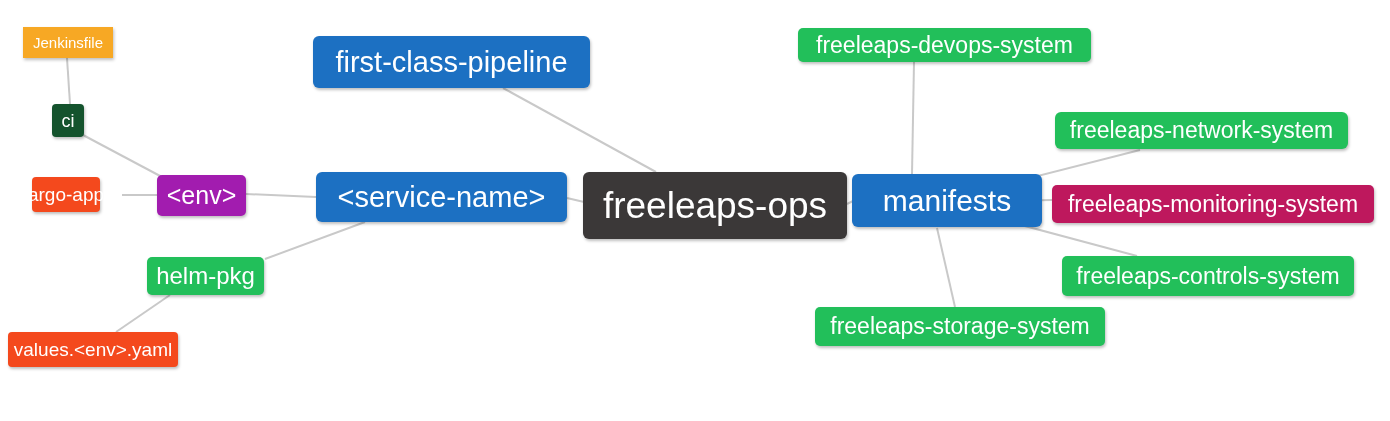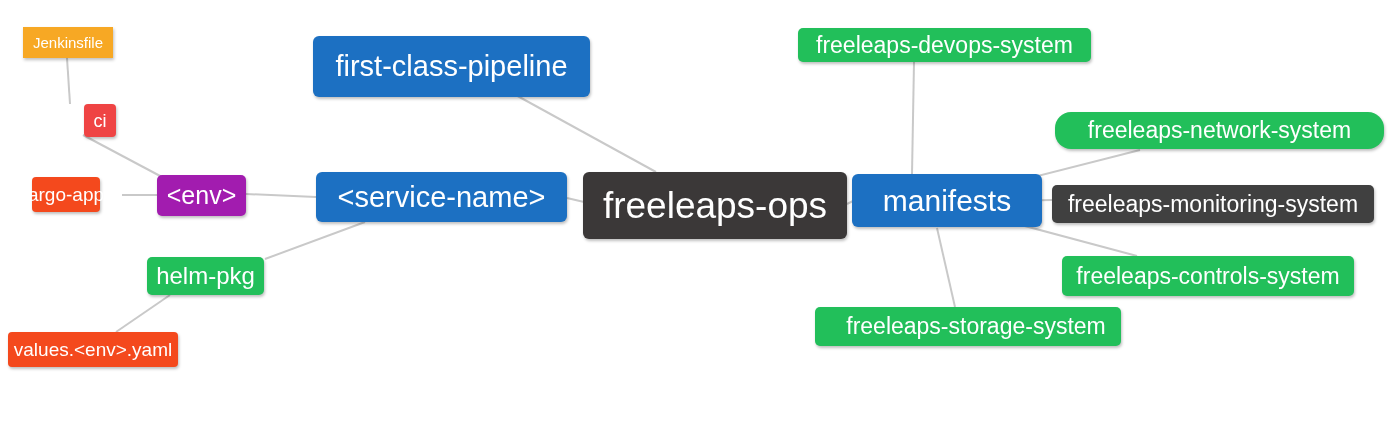--- a/index.html
+++ b/index.html
@@ -38,29 +38,29 @@
     cursor: pointer;
     line-height: 1;
   }
   
   .n-jenkinsfile  { left: 23px;   top: 27px;  width: 90px;  height: 31px; font-size: 15px; border-radius: 0; }
   .n-ci           { left: 52px;   top: 104px; width: 32px;  height: 33px; font-size: 18px; border-radius: 4px; }
   .n-argo-app     { left: 32px;   top: 177px; width: 68px;  height: 35px; font-size: 19px; border-radius: 4px; }
   .n-env          { left: 157px;  top: 175px; width: 89px;  height: 41px; font-size: 25px; border-radius: 5px; }
   .n-helm-pkg     { left: 147px;  top: 257px; width: 117px; height: 38px; font-size: 24px; border-radius: 5px; }
   .n-values       { left: 8px;    top: 332px; width: 170px; height: 35px; font-size: 19px; border-radius: 4px; }
-  .n-fcp          { left: 313px;  top: 36px;  width: 277px; height: 61px; font-size: 29px; }
+  .n-fcp          { left: 313px;  top: 36px;  width: 277px; height: 52px; font-size: 29px; }
   .n-service-name { left: 316px;  top: 172px; width: 251px; height: 50px; font-size: 29px; }
   .n-ops          { left: 583px;  top: 172px; width: 264px; height: 67px; font-size: 37px; }
   .n-manifests    { left: 852px;  top: 174px; width: 190px; height: 53px; font-size: 30px; }
   .n-devops       { left: 798px;  top: 28px;  width: 293px; height: 34px; font-size: 23px; border-radius: 5px; }
-  .n-network      { left: 1055px; top: 112px; width: 329px; height: 37px; font-size: 23px; border-radius: 16px; text-align: center; }
+  .n-network      { left: 1055px; top: 112px; width: 293px; height: 37px; font-size: 23px; border-radius: 6px; text-align: center; }
   .n-monitoring   { left: 1052px; top: 185px; width: 322px; height: 38px; font-size: 23px; border-radius: 5px; }
   .n-controls     { left: 1062px; top: 256px; width: 292px; height: 40px; font-size: 23px; border-radius: 5px; }
-  .n-storage      { left: 815px;  top: 307px; width: 290px; height: 39px; font-size: 23px; border-radius: 5px; padding-left: 16px; }
+  .n-storage      { left: 815px;  top: 307px; width: 290px; height: 39px; font-size: 23px; border-radius: 5px; }
 </style>
 </head>
 <body>
 
 <div class="canvas">
 
   <svg class="edges" xmlns="http://www.w3.org/2000/svg" viewBox="0 0 1390 421">
     <line x1="67" y1="58" x2="70" y2="104" stroke="#c9c9c9"></line>
     <line x1="83" y1="135" x2="162" y2="177" stroke="#c9c9c9"></line>
     <line x1="122" y1="195" x2="157" y2="195" stroke="#c9c9c9"></line>
@@ -71,28 +71,28 @@
     <line x1="567" y1="198" x2="584" y2="202" stroke="#c9c9c9"></line>
     <line x1="847" y1="204" x2="853" y2="201" stroke="#c9c9c9"></line>
     <line x1="912" y1="174" x2="914" y2="62" stroke="#c9c9c9"></line>
     <line x1="1010" y1="183" x2="1140" y2="150" stroke="#c9c9c9"></line>
     <line x1="1010" y1="201" x2="1052" y2="200" stroke="#c9c9c9"></line>
     <line x1="1010" y1="222" x2="1137" y2="256" stroke="#c9c9c9"></line>
     <line x1="937" y1="228" x2="955" y2="307" stroke="#c9c9c9"></line>
   </svg>
 
   <div class="node n-jenkinsfile" style="background-color: rgb(247, 168, 36);">Jenkinsfile</div>
-  <div class="node n-ci" style="background-color: #ef4444; margin-left: 32px;">ci</div>
+  <div class="node n-ci" style="background-color: #14532d;">ci</div>
   <div class="node n-argo-app" style="background-color: rgb(244, 73, 29);">argo-app</div>
   <div class="node n-env" style="background-color: #a21caf;">&lt;env&gt;</div>
   <div class="node n-helm-pkg" style="background-color: rgb(34, 191, 90);">helm-pkg</div>
   <div class="node n-values" style="background-color: rgb(244, 73, 29);">values.&lt;env&gt;.yaml</div>
   <div class="node n-fcp" style="background-color: rgb(28, 112, 194);">first-class-pipeline</div>
   <div class="node n-service-name" style="background-color: rgb(28, 112, 194);">&lt;service-name&gt;</div>
   <div class="node n-ops" style="background-color: rgb(59, 56, 56);">freeleaps-ops</div>
   <div class="node n-manifests" style="background-color: rgb(28, 112, 194);">manifests</div>
   <div class="node n-devops" style="background-color: rgb(34, 191, 90);">freeleaps-devops-system</div>
   <div class="node n-network" style="background-color: rgb(34, 191, 90);">freeleaps-network-system</div>
-  <div class="node n-monitoring" style="background-color: #404040;">freeleaps-monitoring-system</div>
+  <div class="node n-monitoring" style="background-color: #be185d;">freeleaps-monitoring-system</div>
   <div class="node n-controls" style="background-color: rgb(34, 191, 90);">freeleaps-controls-system</div>
   <div class="node n-storage" style="background-color: rgb(34, 191, 90);">freeleaps-storage-system</div>
 
 </div>
 
 </body></html>

